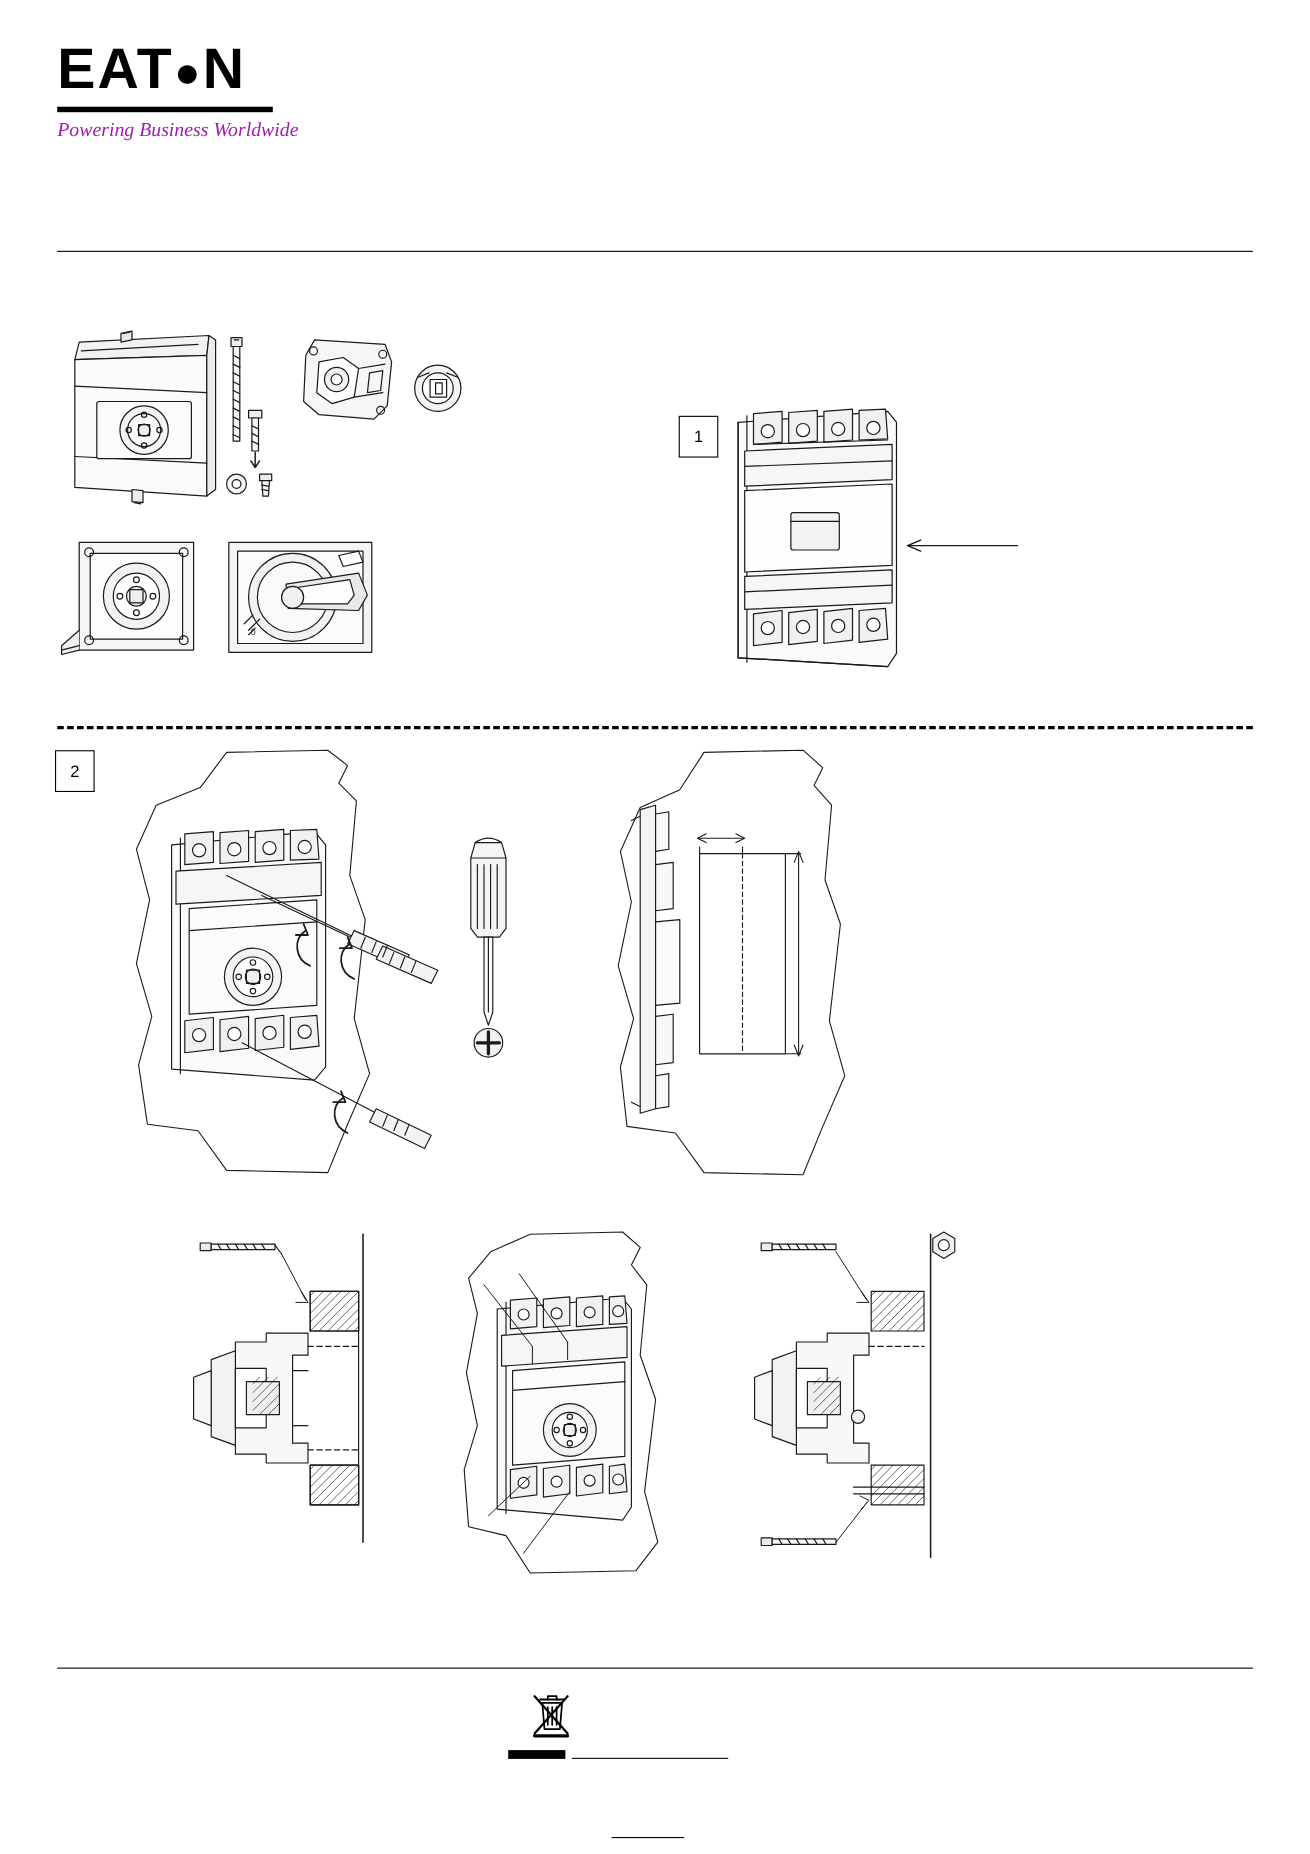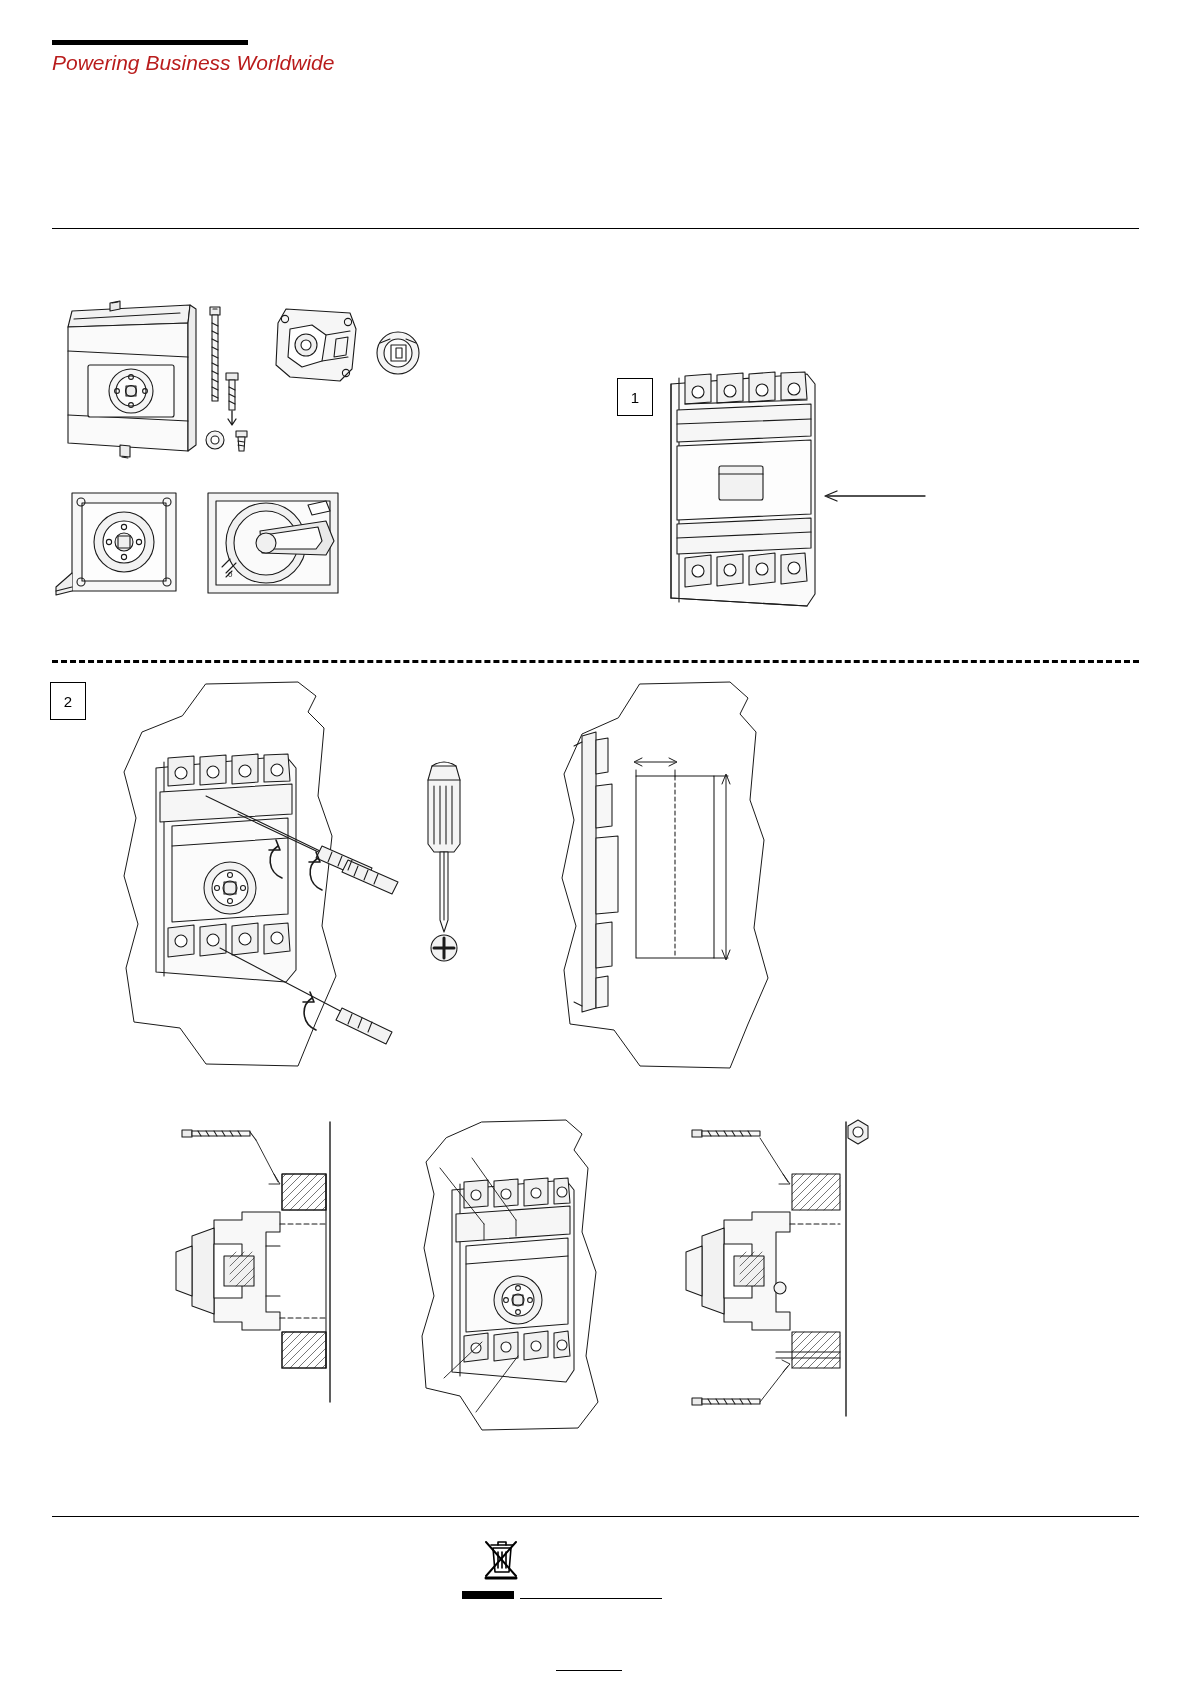--- a/index.html
+++ b/index.html
@@ -39,25 +39,25 @@
     font-size: 40px;
     vertical-align: middle;
   }
   .logo-underline {
     width: 196px;
     height: 5px;
     background: #000000;
     margin-top: 4px;
   }
   .logo-tag {
-    font-family: Liberation Sans, sans-serif;
+    font-family: Liberation Serif, serif;
     font-style: italic;
-    font-size: 21px;
+    font-size: 18px;
     margin-top: 6px;
-    color: #b91c1c;
+    color: #a21caf;
     white-space: nowrap;
   }
 
   
   .rule-solid {
     position: absolute;
     left: 52px;
     width: 1087px;
     height: 1px;
     background: #000000;
@@ -111,20 +111,23 @@
     background: #000000;
     height: 1px;
   }
 </style>
 </head>
 <body>
 
 <div class="page">
 
   <div class="logo-block">
+    <div class="logo-word">
+      <span>E</span><span>A</span><span>T</span><span class="dot">●</span><span>N</span>
+    </div>
     <div class="logo-underline"></div>
     <div class="logo-tag">Powering Business Worldwide</div>
   </div>
 
   <div class="rule-solid" style="top:228px;"></div>
 
   <div class="step-box" style="left:617px; top:378px; width:34px; height:36px;">
     <span>1</span>
   </div>
 

